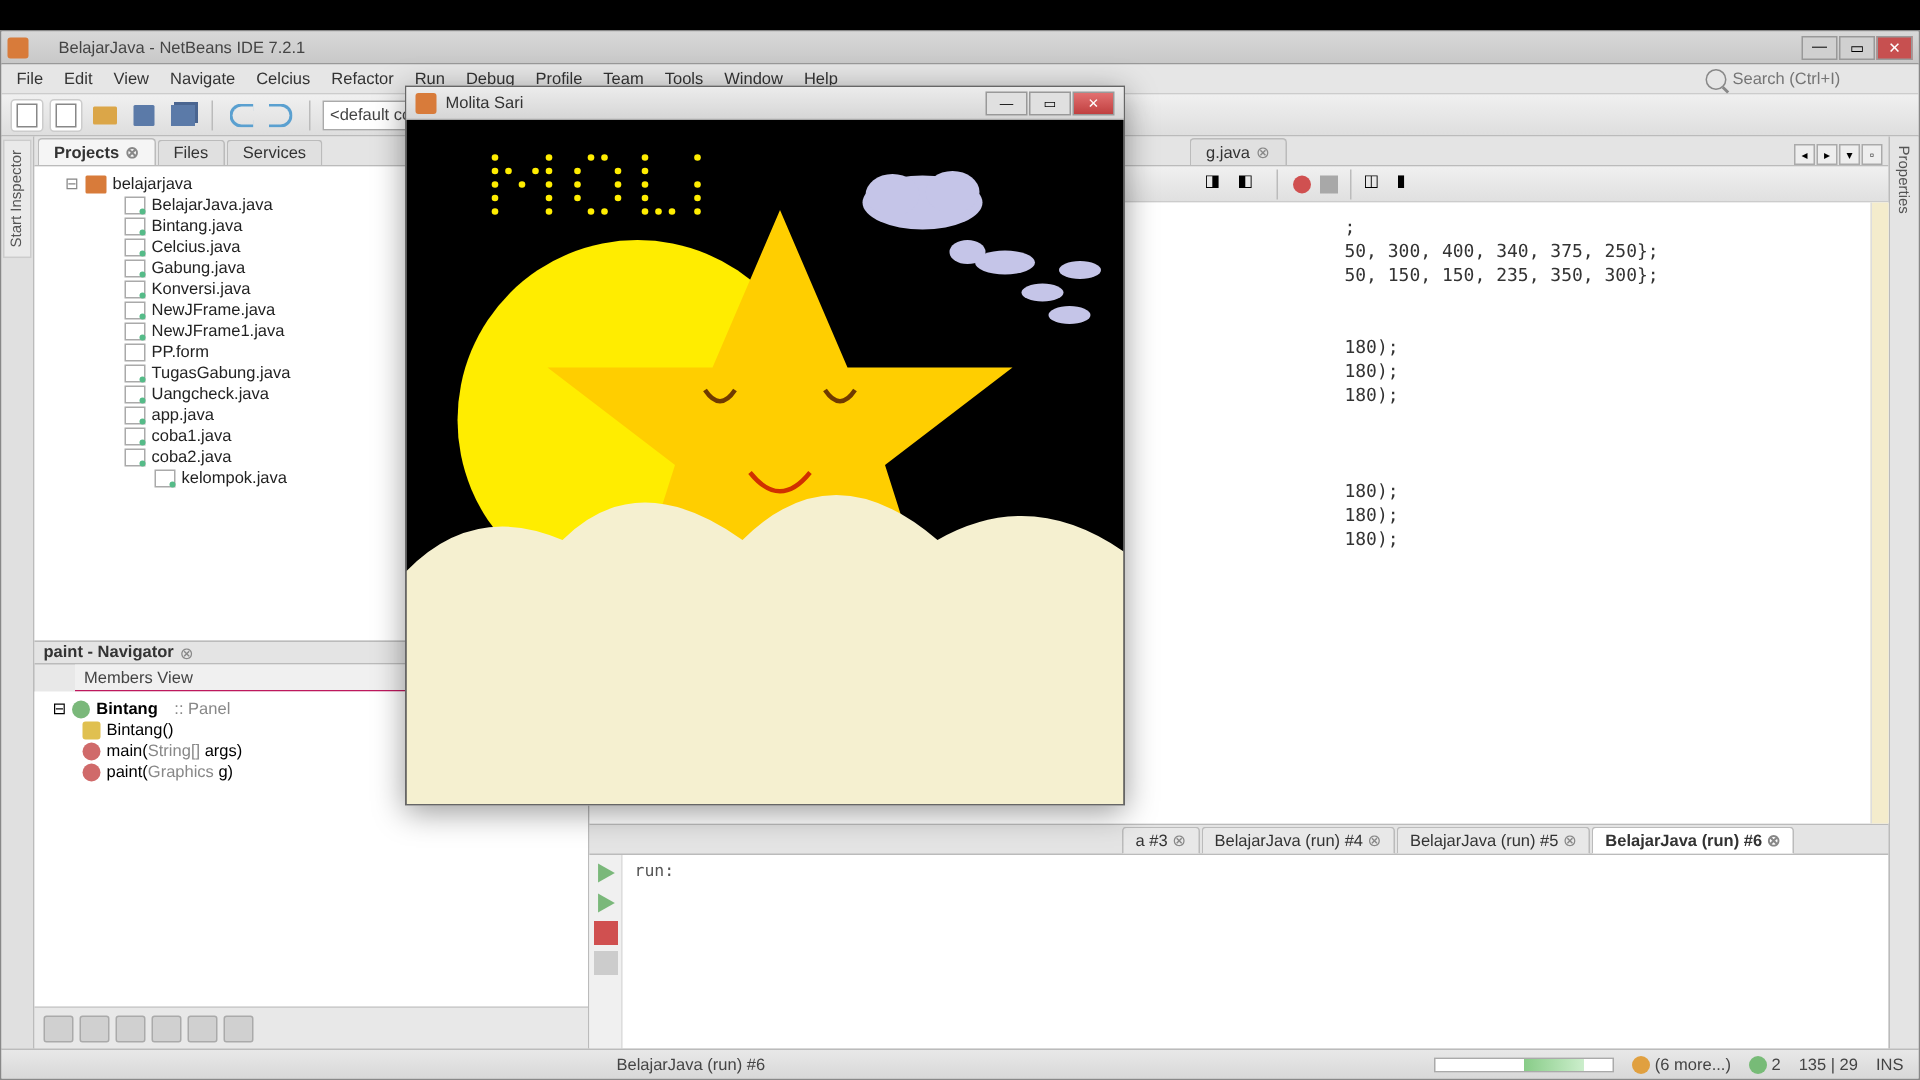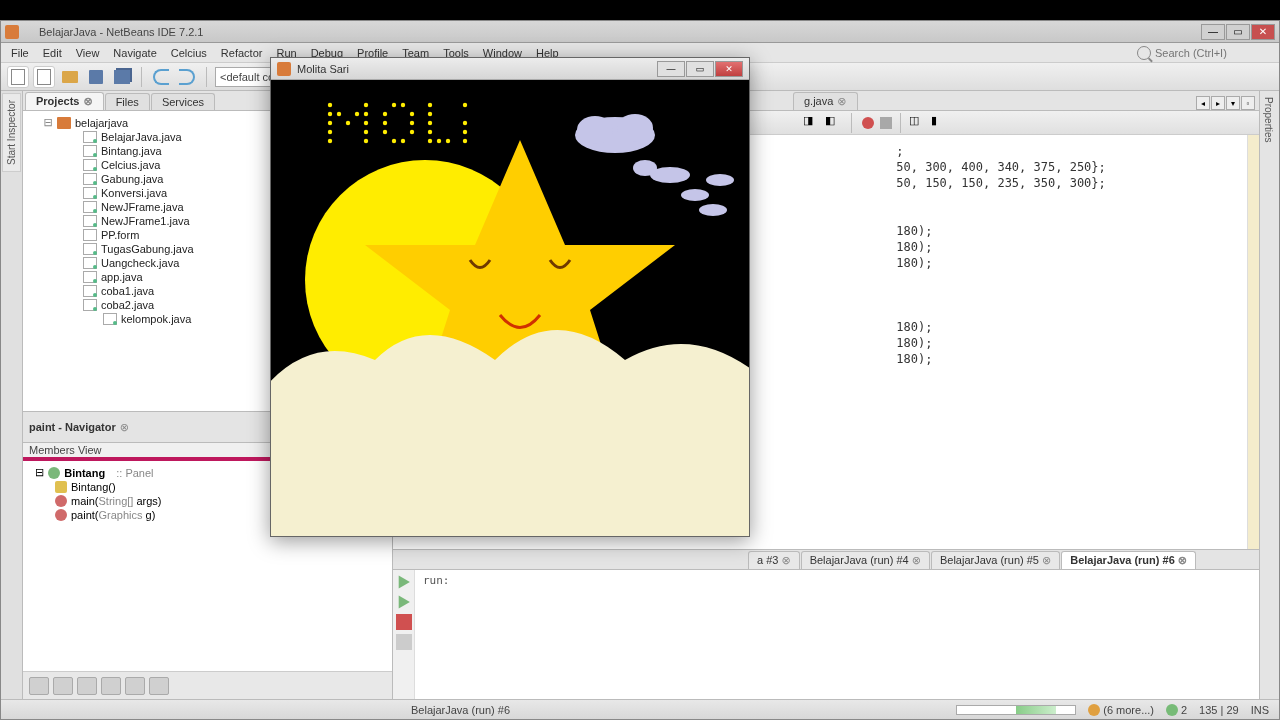--- a/index.html
+++ b/index.html
@@ -37,23 +37,23 @@
 .tab.inactive { background:#e0e0e0; font-weight:normal;margin-top:24px; }
 .tab .x { margin-left:4px; color:#888; }
 .tree { flex:1; background:#fff; overflow:auto; padding:4px 0; }
 .tree-row { display:flex; align-items:center; gap:4px; padding:1px 0 1px 8px; color:#222; white-space:nowrap; }
 .tree-row .tw { width:10px; color:#888; text-align:center; }
 .tree-row .ficon { width:14px; height:12px; }
 .fcoffee { background:#d87b3a; border-radius:1px; }
 .fjava { background:#fff; border:1px solid #aaa; position:relative; }
 .fjava::after { content:""; position:absolute; width:4px; height:4px; background:#5b8; border-radius:50%; right:-1px; bottom:-1px; }
 .fform { background:#fff; border:1px solid #aaa; }
-.navhdr { height:32px; background:#e4e4e4; border-top:1px solid #bbb; border-bottom:1px solid #bbb; display:flex; align-items:center; padding:0 6px; font-weight:bold; color:#333; }
+.navhdr { height:16px; background:#e4e4e4; border-top:1px solid #bbb; border-bottom:1px solid #bbb; display:flex; align-items:center; padding:0 6px; font-weight:bold; color:#333; }
 .navhdr .x { margin-left:4px; color:#888; font-weight:normal; }
-.members { height:18px; background:#f0f0f0; border-bottom:4px solid #be185d; padding:0 6px; display:flex; align-items:center; color:#444; }
+.members { height:18px; background:#f0f0f0; border-bottom:1px solid #be185d; padding:0 6px; display:flex; align-items:center; color:#444;margin-left:27px; }
 .navtree { height:210px; background:#fff; padding:4px 0; }
 .nav-row { display:flex; align-items:center; gap:4px; padding:1px 0 1px 12px; }
 .nic { width:12px; height:12px; border-radius:50%; }
 .ngreen { background:#7ab87a; }
 .nyellow { background:#e0c050; border-radius:2px; }
 .nred { background:#d06a6a; }
 .nav-row .gray { color:#888; }
 .navbtm { height:28px; background:#e8e8e8; border-top:1px solid #ccc; display:flex; align-items:center; padding:0 6px; gap:4px; }
 .nbbtn { width:20px; height:18px; background:#d0d0d0; border:1px solid #aaa; border-radius:2px; }
 .center { flex:1; display:flex; flex-direction:column; min-width:0; }

